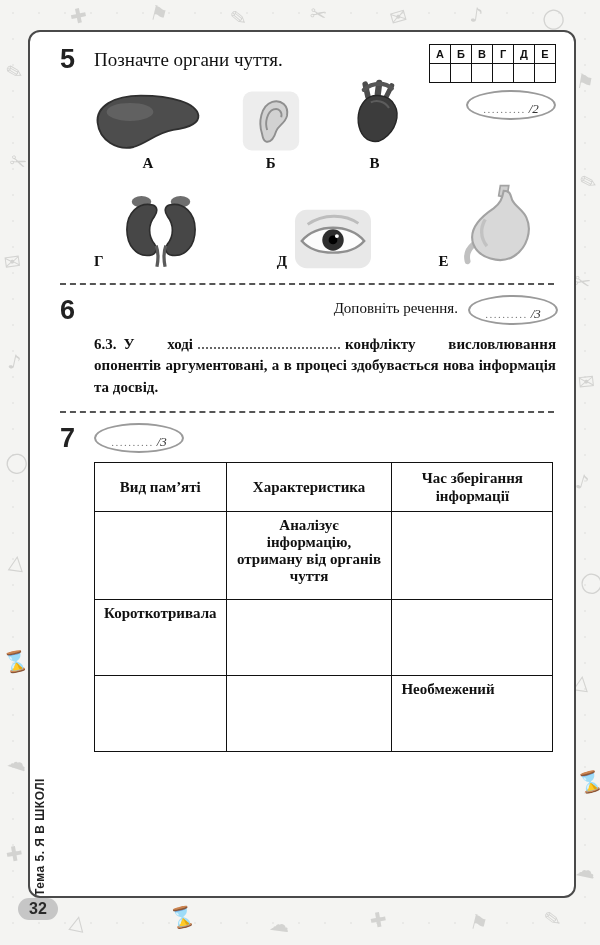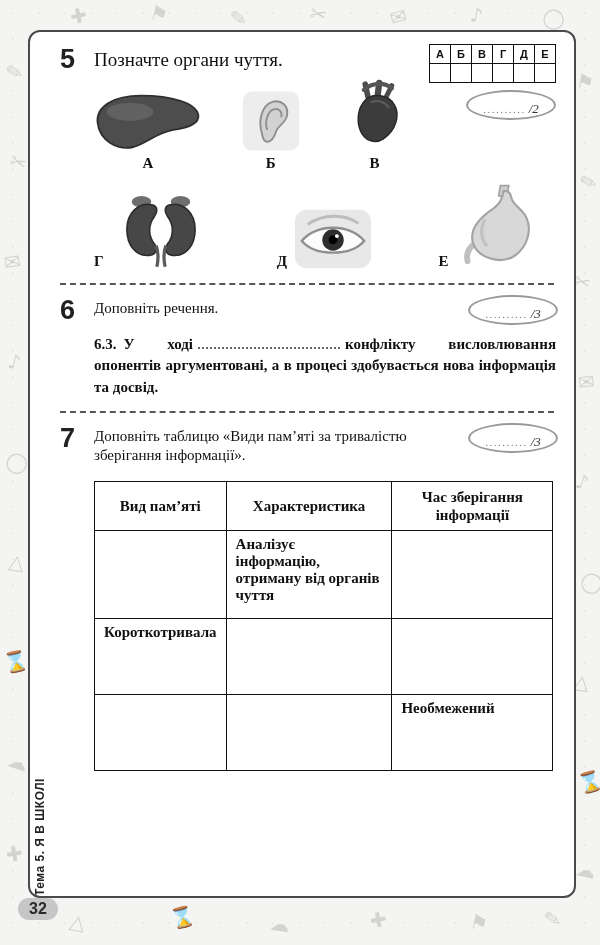--- a/index.html
+++ b/index.html
@@ -58,35 +58,35 @@
   .organ-row.r1 { width:68%; justify-content:space-between; margin-top:6px; }
   .organ-row.r2 { width:96%; justify-content:space-between; margin-top:10px; }
   .organ { display:flex; flex-direction:column; align-items:center; }
   .organ.side { flex-direction:row; align-items:flex-end; gap:7px; }
   .organ-letter { font-weight:bold; font-size:15px; margin-top:2px; }
   .organ svg { display:block; }
 
   .sep { border-top:2px dashed #555; margin:13px 4px 10px 0; }
 
   
-  .t-head { display:flex; align-items:flex-start; }
+  .t-head { display:flex; align-items:flex-start;text-align:right; }
   .t-prompt { flex:1; font-size:15px; padding-top:4px; padding-right:10px; line-height:1.3; }
   .fill-item { font-size:15px; font-weight:bold; text-align:justify; line-height:1.42; margin:9px 2px 0 0; }
   .item-label { margin-right:7px; }
   .blank { display:inline-block; border-bottom:2px dotted #666; height:13px; margin:0 5px; vertical-align:baseline; }
   .b1 { width:208px; } .b2 { width:168px; } .b3 { width:142px; }
 
-  table.mem { border-collapse:collapse; width:99%; margin-top:15px; }
+  table.mem { border-collapse:collapse; width:99%; margin-top:9px; }
   table.mem th, table.mem td {
     border:1.4px solid #111; font-size:15px; font-weight:bold;
     padding:5px 9px; vertical-align:top;
   }
   table.mem th { text-align:center; vertical-align:middle; padding:6px 4px; line-height:1.2; }
   col.c1{width:27%;} col.c2{width:37%;} col.c3{width:36%;}
-  tr.r1 td { height:88px; }
+  tr.r1 td { height:88px;text-align:center; }
   tr.r2 td { height:76px; }
   tr.r3 td { height:76px; }
   td.offset { padding-top:26px; }
 
   .side-label {
     position:absolute; left:3px; top:864px;
     transform-origin:0 0; transform:rotate(-90deg);
     font-family:"Liberation Sans","DejaVu Sans",sans-serif;
     font-weight:bold; font-size:12px; letter-spacing:.5px; color:#222;
     white-space:nowrap;
@@ -254,21 +254,20 @@
         <p class="fill-item"><b class="item-label">6.3.</b><span>У ході</span><span class="blank b3"></span><span>конфлікту висловлювання опонентів аргументовані, а в процесі здобувається нова інформація та досвід.</span></p>
       </div>
     </div>
 
     <div class="sep"></div>
 
     <div class="task">
       <div class="task-num">7</div>
       <div class="task-body">
         <div class="t-head">
-          <div class="t-prompt">Доповніть таблицю «Види пам’яті за тривалістю зберігання інформації».</div>
           <div class="score-oval">
             <span class="score-dots">..........</span>
             <span class="score-max">/3</span>
           </div>
         </div>
 
         <table class="mem">
           <colgroup>
               <col class="c1">
               <col class="c2">

